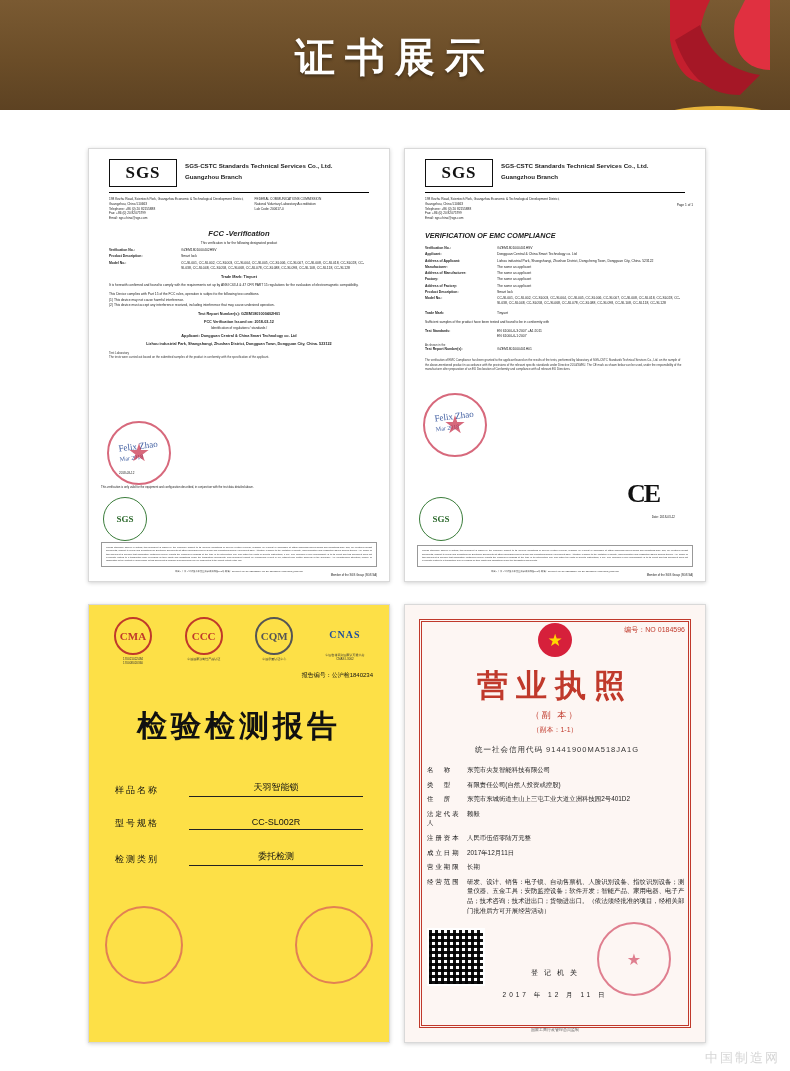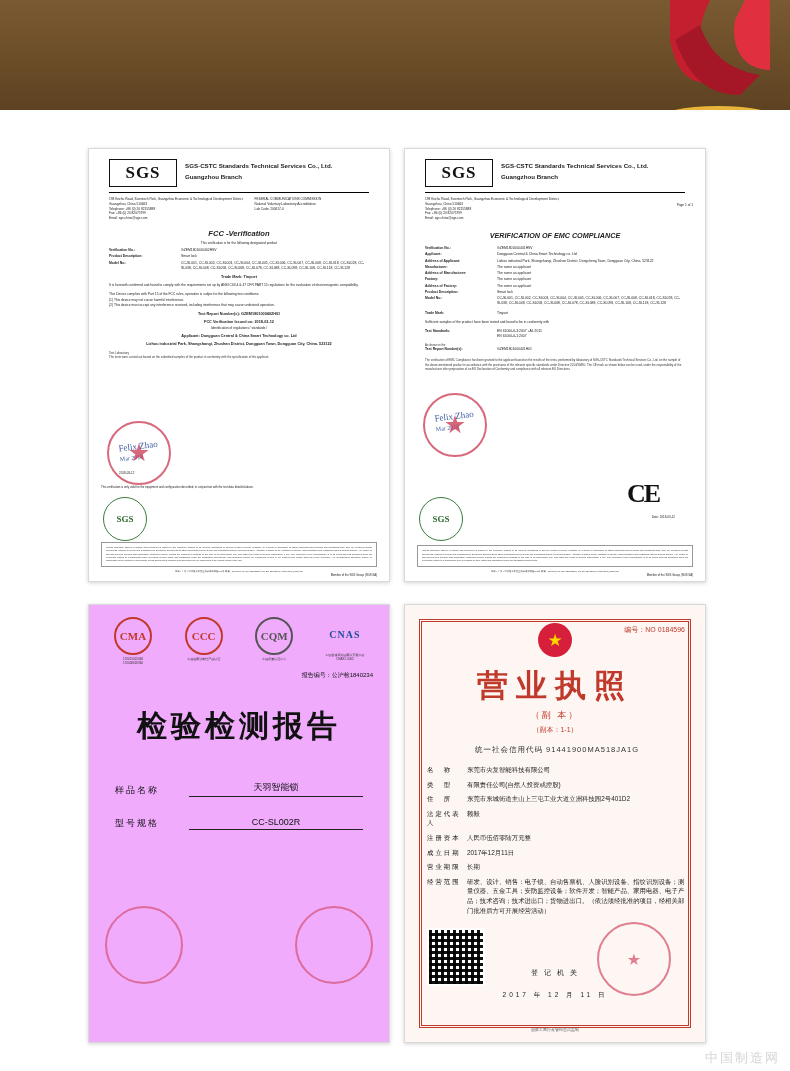--- a/index.html
+++ b/index.html
@@ -43,21 +43,21 @@
   .sgs-logo{
     width:66px;height:26px;border:1px solid #111;display:flex;align-items:center;justify-content:center;
     font-size:17px;font-weight:bold;letter-spacing:1px;color:#111;font-family:"Liberation Serif",serif;
     background:#fff;
   }
   .sgs-co{font-size:6.2px;font-weight:bold;line-height:1.35;padding-top:3px;}
   .sgs-addr-row{display:flex;justify-content:space-between;margin-top:4px;font-size:3.2px;line-height:1.5;}
   .sgs-addr{width:52%;}
   .sgs-addr2{width:44%;text-align:left;}
   .ttl{font-size:7.6px;font-weight:bold;font-style:italic;text-align:center;margin:8px 0 3px;}
-  .ttl2{font-size:7.2px;font-weight:bold;font-style:italic;text-align:center;margin:10px 0 6px;}
+  .ttl2{font-size:7.2px;font-weight:bold;font-style:italic;text-align:left;margin:10px 0 6px;}
   .sub-c{text-align:center;font-size:3.2px;margin-bottom:3px;}
   .kv{display:flex;font-size:3.4px;line-height:1.55;margin-bottom:1px;}
   .kvk{width:72px;flex:none;font-weight:bold;}
   .kvv{flex:1;}
   .center-b{text-align:center;font-weight:bold;font-size:3.8px;margin:4px 0 2px;}
   .para{font-size:3.3px;line-height:1.6;margin:4px 0;text-align:justify;}
   .small-note{font-size:2.9px;line-height:1.5;color:#333;}
   .stamp{
     position:absolute;width:60px;height:60px;border:2px solid #c8304a;border-radius:50%;
     opacity:.72;left:18px;bottom:96px;
@@ -76,21 +76,21 @@
   }
   .member{position:absolute;right:12px;bottom:4px;font-size:2.8px;color:#222;}
   .ce-mark{
     position:absolute;right:46px;top:330px;font-size:26px;font-weight:bold;
     font-family:"Liberation Serif",serif;color:#111;letter-spacing:-2px;
   }
   .page11{position:absolute;right:12px;top:54px;font-size:3.2px;}
   .date-line{position:absolute;right:30px;top:366px;font-size:3px;}
 
   
-  .cn-doc{position:relative;height:100%;box-sizing:border-box;padding:12px 16px;background:#f0abfc;}
+  .cn-doc{position:relative;height:100%;box-sizing:border-box;padding:12px 16px;background:#fde047;}
   .cn-logos{display:flex;justify-content:space-between;align-items:flex-start;margin-bottom:4px;}
   .cn-logo{text-align:center;font-size:3px;color:#333;width:56px;}
   .lg-circle{
     width:34px;height:34px;border-radius:50%;border:2px solid #c0392b;margin:0 auto 2px;
     display:flex;align-items:center;justify-content:center;font-size:11px;font-weight:bold;color:#c0392b;
     font-family:"Liberation Serif",serif;
   }
   .lg-circle.grey{border-color:#555;color:#555;}
   .lg-flat{
     width:52px;height:34px;margin:0 auto 2px;display:flex;align-items:center;justify-content:center;
@@ -148,20 +148,21 @@
   .bl-year{position:absolute;left:0;right:0;bottom:42px;text-align:center;font-size:6.5px;color:#222;letter-spacing:3px;}
   .bl-foot{position:absolute;left:0;right:0;bottom:10px;text-align:center;font-size:4px;color:#666;}
   .watermark{
     position:absolute;right:10px;bottom:4px;font-size:13px;color:#cfcfcf;letter-spacing:2px;opacity:.85;
   }
 </style>
 </head>
 <body>
 
 <div class="banner">
+  <div class="banner-title">证书展示</div>
   <div class="trophy-wrap">
     <svg width="200" height="360" viewBox="0 0 200 360">
 
       <path d="M140 0 C120 40 135 60 150 80 C120 90 105 70 100 40 L100 0 Z" fill="#c41f2e"></path>
       <path d="M200 0 L200 70 C175 70 160 50 165 20 L175 0 Z" fill="#e03040"></path>
       <path d="M105 40 C120 80 140 95 170 95 L190 75 C160 70 140 55 130 25 Z" fill="#a51726"></path>
 
       <ellipse cx="148" cy="120" rx="62" ry="14" fill="#e8b43a"></ellipse>
       <path d="M86 120 C86 190 110 230 148 240 C186 230 210 190 210 120 Z" fill="#d9a22e"></path>
       <path d="M100 124 C100 182 120 216 148 226 C150 200 140 150 132 124 Z" fill="#f2cf72" opacity="0.7"></path>
@@ -367,20 +368,24 @@
       <div class="cn-title">检验检测报告</div>
 
       <div class="cn-row">
         <div class="cn-label">样品名称</div>
         <div class="cn-val">天羽智能锁</div>
       </div>
       <div class="cn-row">
         <div class="cn-label">型号规格</div>
         <div class="cn-val">CC-SL002R</div>
       </div>
+      <div class="cn-row">
+        <div class="cn-label">检测类别</div>
+        <div class="cn-val">委托检测</div>
+      </div>
 
       <div class="cn-seal"></div>
       <div class="cn-seal cn-seal2"></div>
 
     </div>
   </div>
 
   <div class="cert c4">
     <div class="bl">
       <div class="bl-inner"></div>

